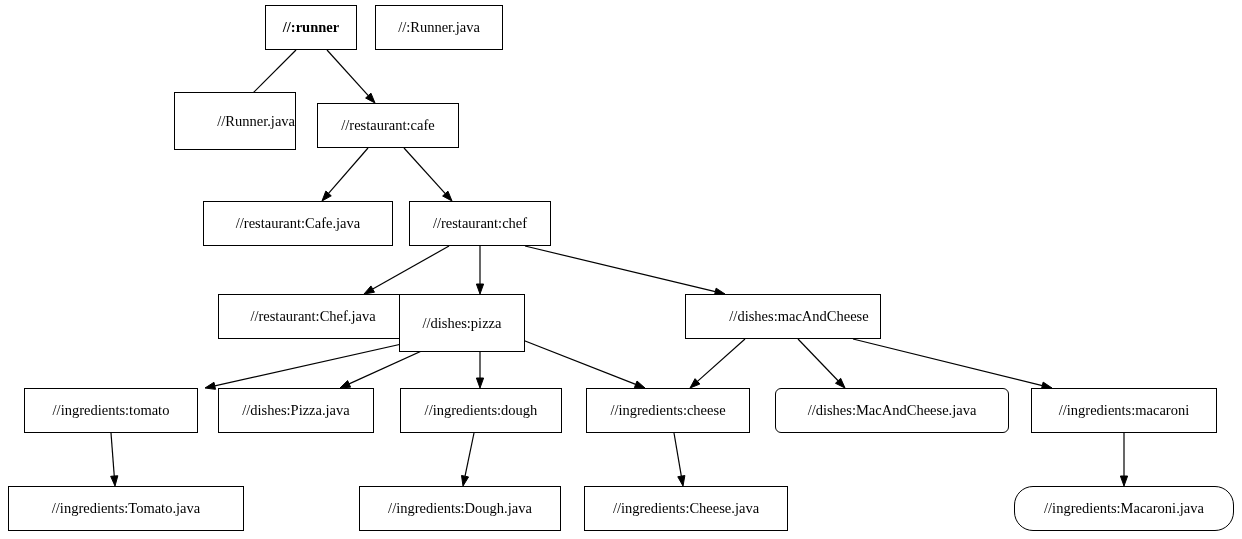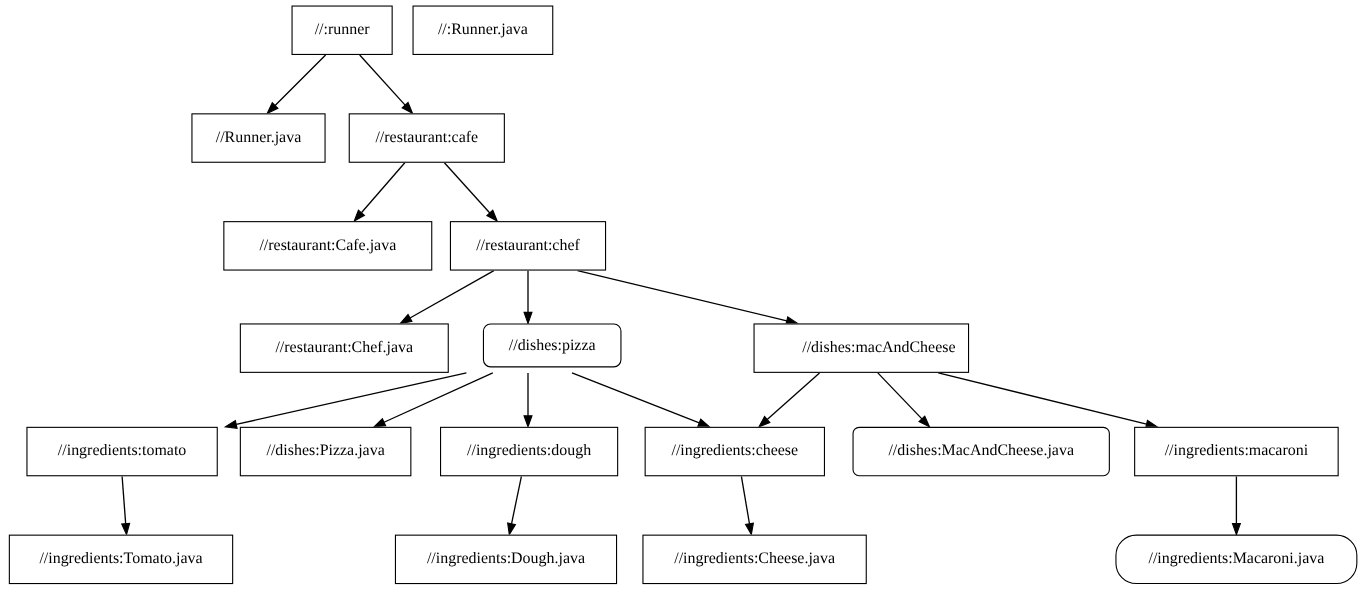--- a/index.html
+++ b/index.html
@@ -120,42 +120,42 @@
       <g>
         <path d="M674,433 L681.33,476.14"></path>
         <polygon points="683,486 677.78,476.74 684.88,475.54"></polygon>
       </g>
       <g>
         <path d="M1124,433 L1124.00,476.00"></path>
         <polygon points="1124,486 1120.40,476.00 1127.60,476.00"></polygon>
       </g>
     </svg>
   <div id="nodes-layer">
-      <div class="node" style="left: 265px; top: 5px; width: 92px; height: 45px;">
+      <div class="node" style="left: 265px; top: 5px; width: 92px; height: 45px; font-weight: bold;">
         <span>//:runner</span>
       </div>
       <div class="node" style="left: 375px; top: 5px; width: 128px; height: 45px;">
         <span>//:Runner.java</span>
       </div>
-      <div class="node" style="left: 174px; top: 103px; width: 122px; height: 45px;">
+      <div class="node" style="left: 174px; top: 92px; width: 122px; height: 58px; justify-content: flex-end;">
         <span>//Runner.java</span>
       </div>
       <div class="node" style="left: 317px; top: 103px; width: 142px; height: 45px;">
         <span>//restaurant:cafe</span>
       </div>
       <div class="node" style="left: 203px; top: 201px; width: 190px; height: 45px;">
         <span>//restaurant:Cafe.java</span>
       </div>
       <div class="node" style="left: 409px; top: 201px; width: 142px; height: 45px; font-family: Liberation Serif, serif;">
         <span>//restaurant:chef</span>
       </div>
       <div class="node" style="left: 218px; top: 294px; width: 190px; height: 45px;">
         <span>//restaurant:Chef.java</span>
       </div>
-      <div class="node" style="left: 439px; top: 294px; width: 126px; height: 40px; border-radius: 7px;">
+      <div class="node" style="left: 399px; top: 294px; width: 126px; height: 58px;">
         <span>//dishes:pizza</span>
       </div>
       <div class="node" style="left: 685px; top: 294px; width: 196px; height: 45px; padding-left: 32px;">
         <span>//dishes:macAndCheese</span>
       </div>
       <div class="node" style="left: 24px; top: 388px; width: 174px; height: 45px;">
         <span>//ingredients:tomato</span>
       </div>
       <div class="node" style="left: 218px; top: 388px; width: 156px; height: 45px;">
         <span>//dishes:Pizza.java</span>
@@ -165,21 +165,21 @@
       </div>
       <div class="node" style="left: 586px; top: 388px; width: 164px; height: 45px;">
         <span>//ingredients:cheese</span>
       </div>
       <div class="node" style="left: 775px; top: 388px; width: 234px; height: 45px; border-radius: 6px;">
         <span>//dishes:MacAndCheese.java</span>
       </div>
       <div class="node" style="left: 1031px; top: 388px; width: 186px; height: 45px;">
         <span>//ingredients:macaroni</span>
       </div>
-      <div class="node" style="left: 8px; top: 486px; width: 204px; height: 45px;">
+      <div class="node" style="left: 8px; top: 486px; width: 236px; height: 45px;">
         <span>//ingredients:Tomato.java</span>
       </div>
       <div class="node" style="left: 359px; top: 486px; width: 202px; height: 45px;">
         <span>//ingredients:Dough.java</span>
       </div>
       <div class="node" style="left: 584px; top: 486px; width: 204px; height: 45px;">
         <span>//ingredients:Cheese.java</span>
       </div>
       <div class="node" style="left: 1014px; top: 486px; width: 220px; height: 45px; border-radius: 19px;">
         <span>//ingredients:Macaroni.java</span>

